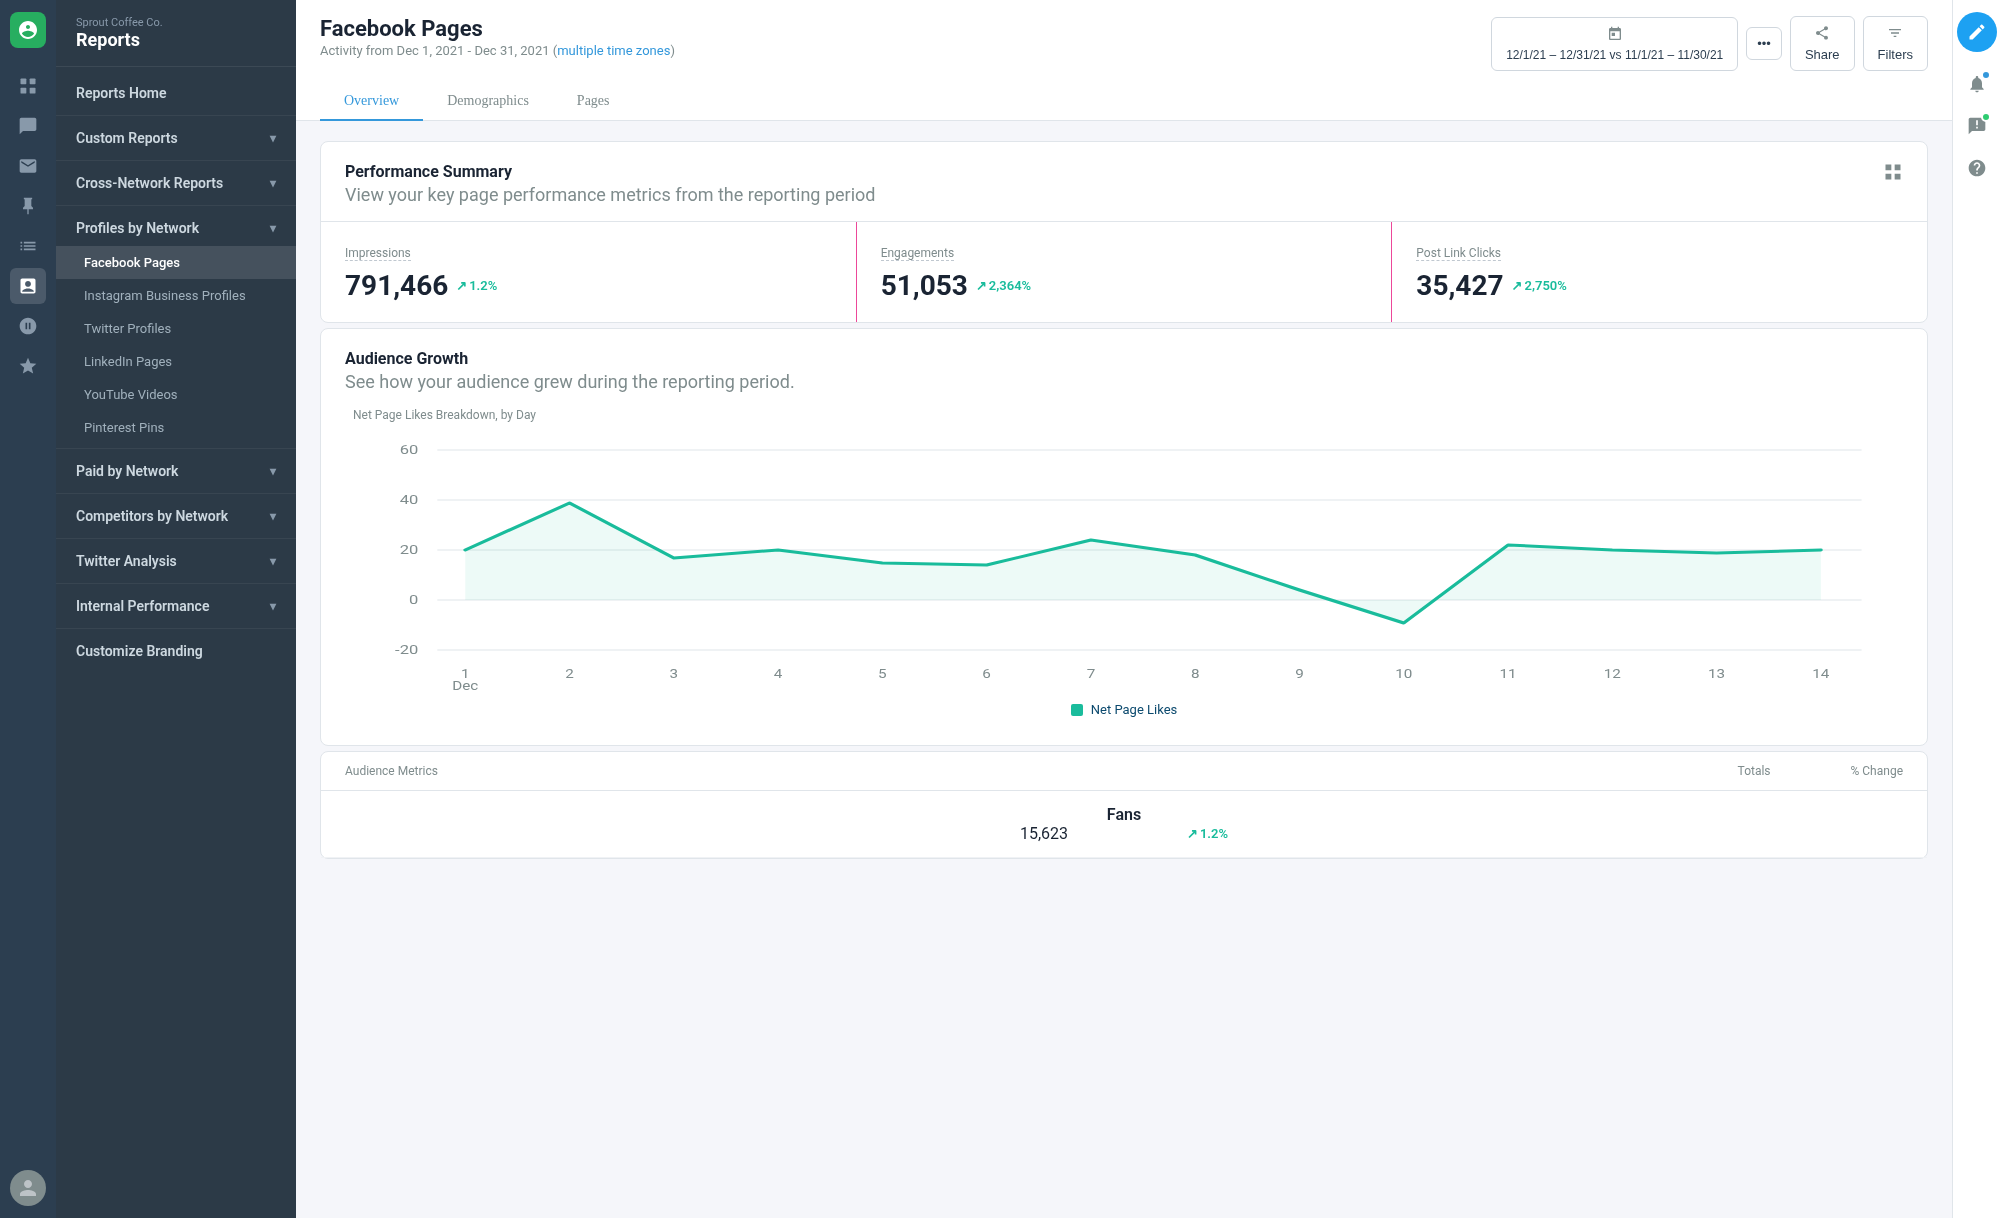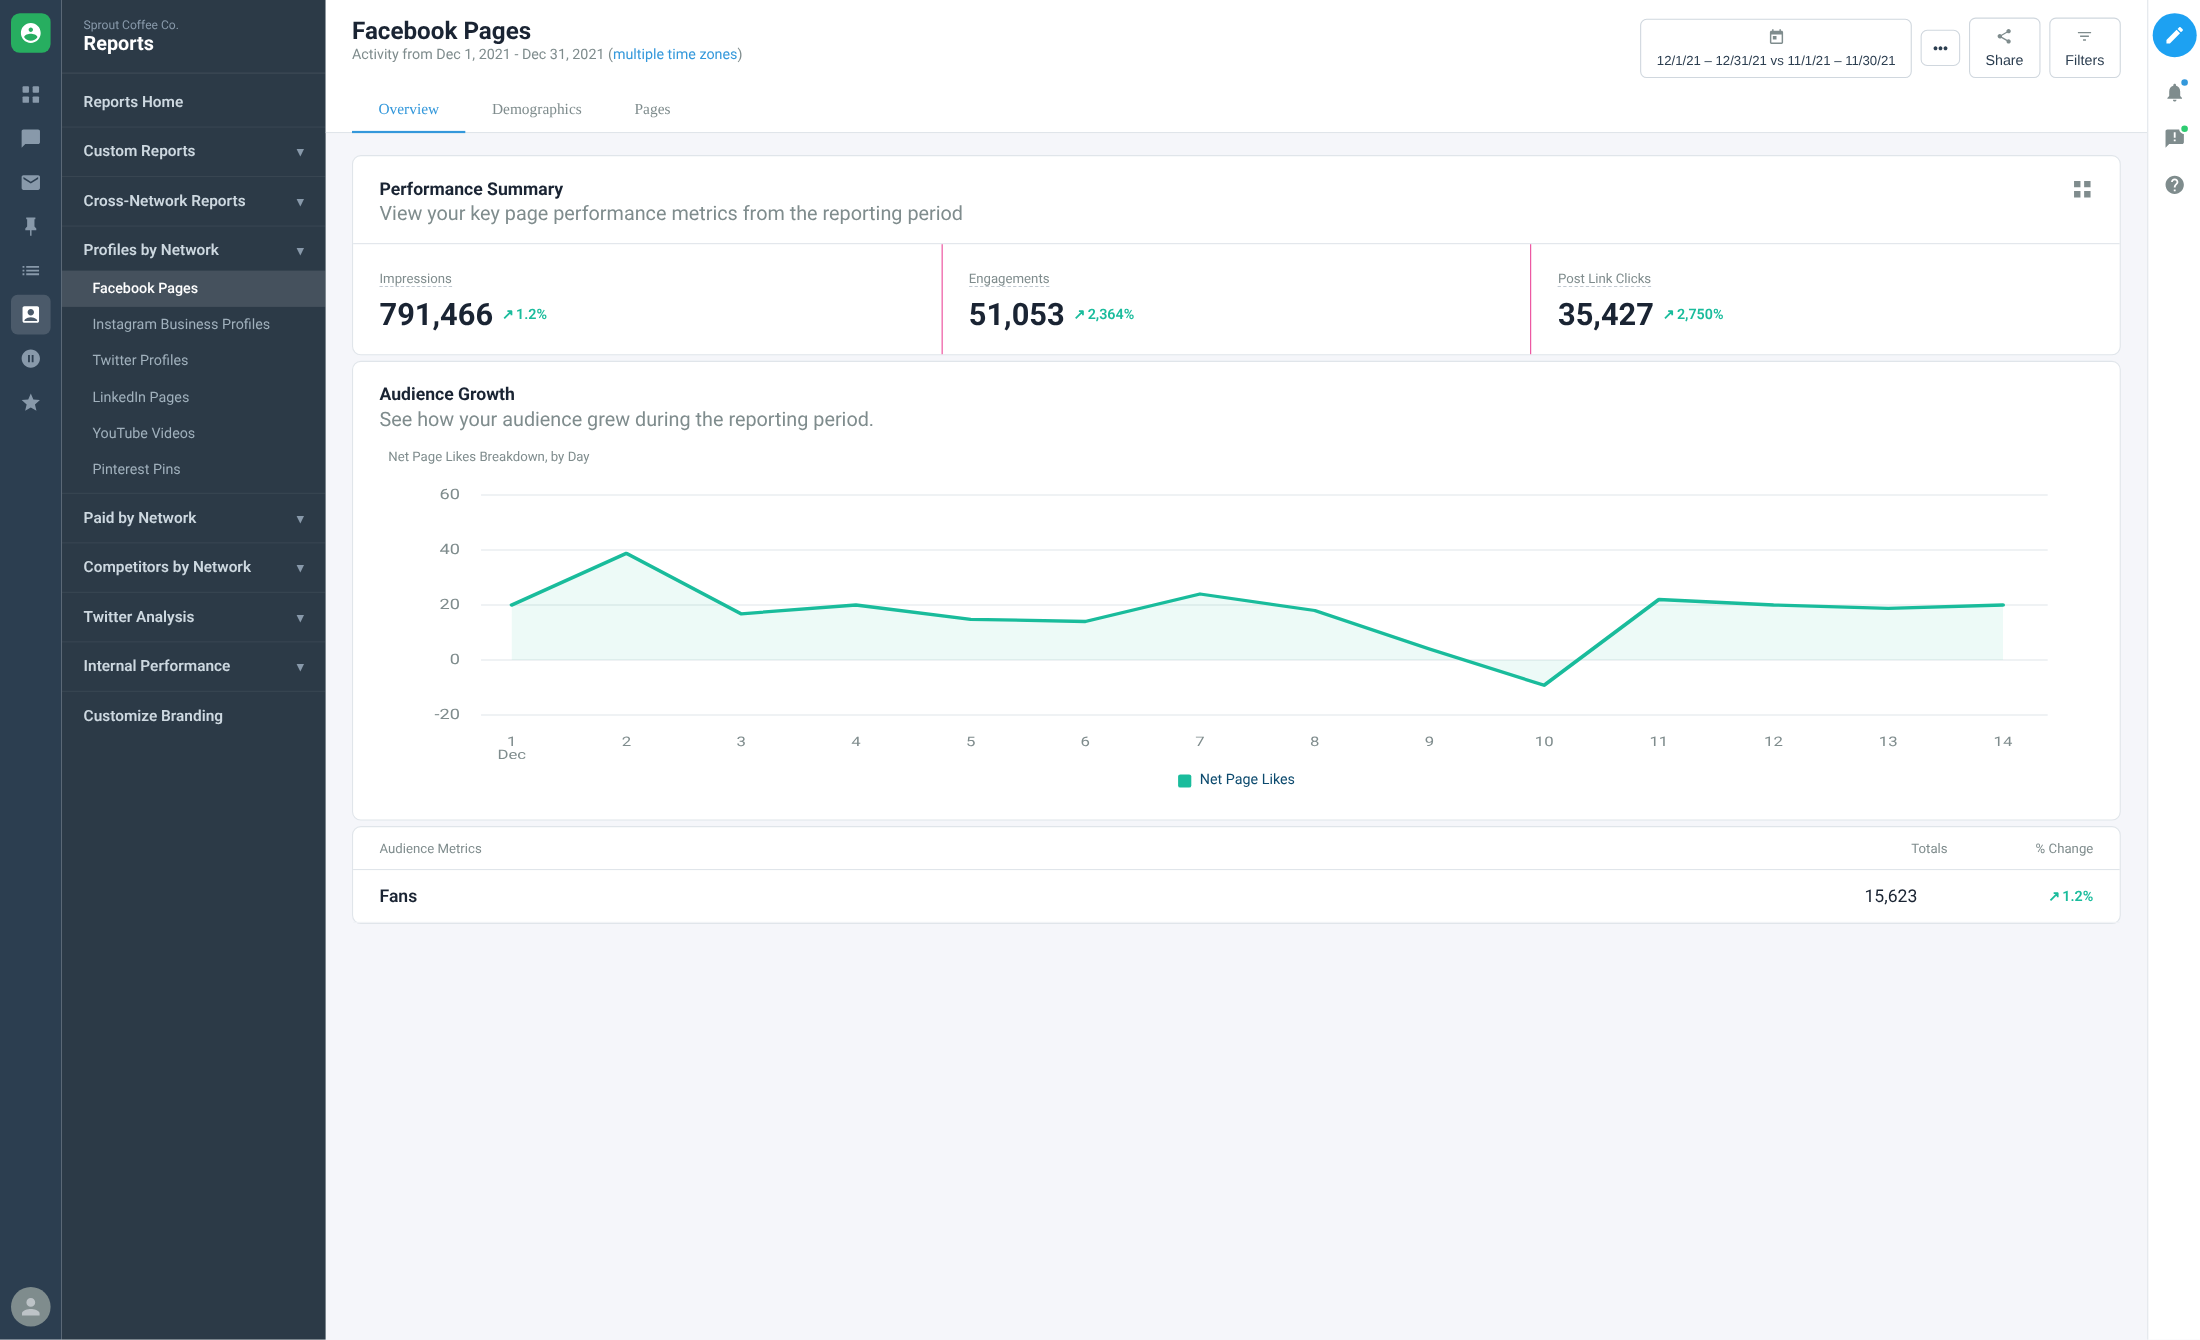--- a/index.html
+++ b/index.html
@@ -275,20 +275,21 @@
       border-bottom: 1px solid #e0e5ea;
       font-size: 12px;
       color: #7f8c8d;
     }
     .table-row {
       display: flex;
       justify-content: space-between;
       align-items: center;
       padding: 14px 24px;
       border-bottom: 1px solid #f0f2f5;
+      flex-direction: column;
     }
     .table-row-label { font-size: 16px; font-weight: 600; color: #1a2433; }
     .table-row-value { font-size: 16px; color: #1a2433; }
     .table-row-change { font-size: 13px; font-weight: 600; color: #1abc9c; min-width: 80px; text-align: right; }
     .table-row-change::before { content: '↗'; margin-right: 2px; }
 
     
     .grid-icon { color: #7f8c8d; cursor: pointer; font-size: 18px; }
   </style>
 </head>

